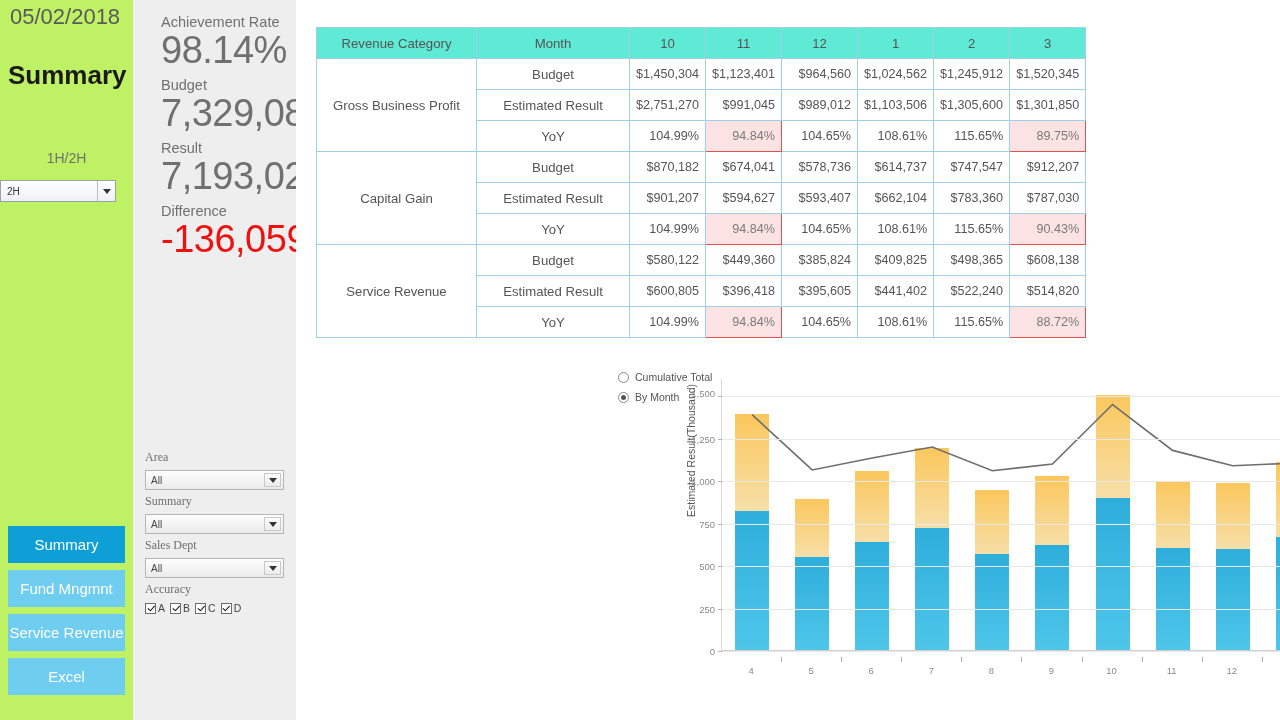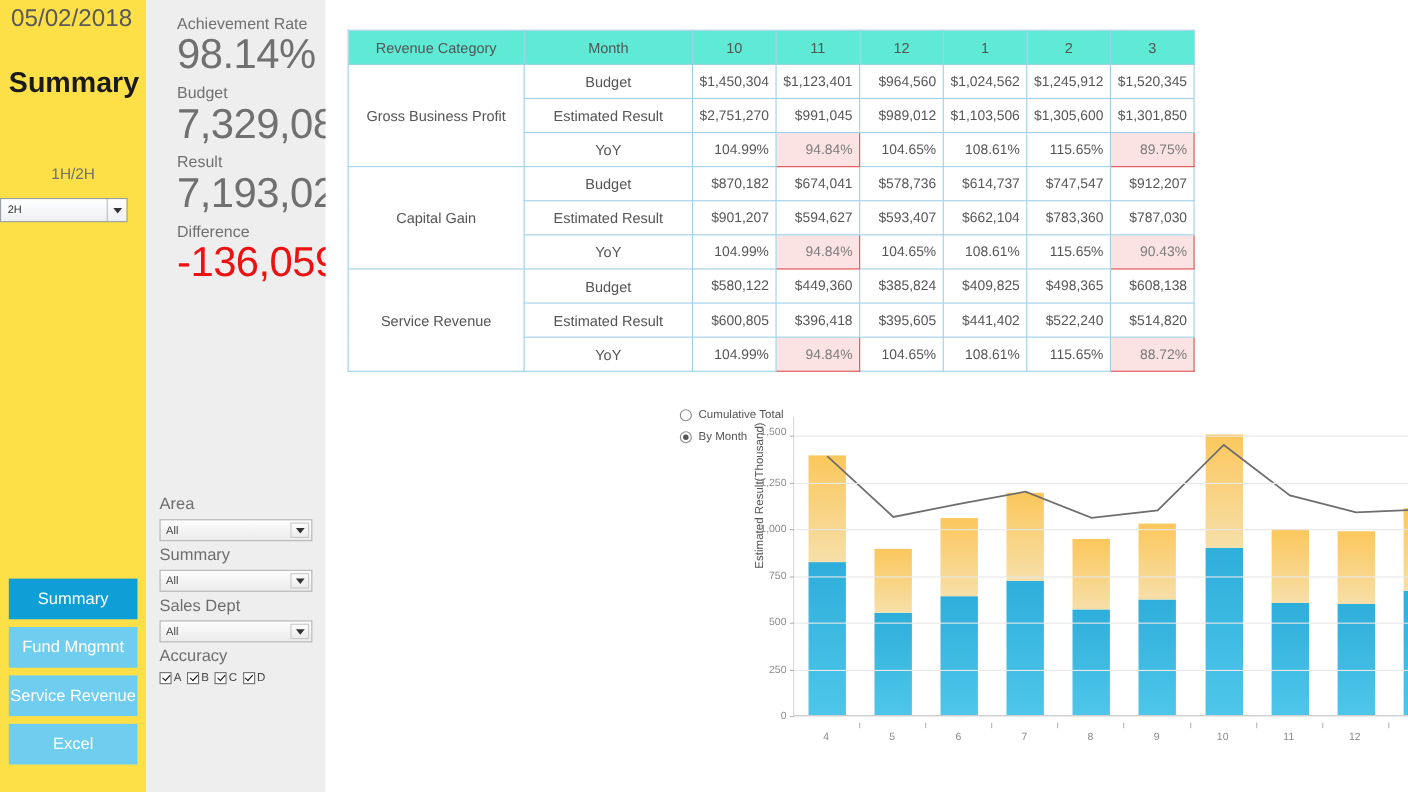--- a/index.html
+++ b/index.html
@@ -7,21 +7,21 @@
     width: 1280px; height: 720px;
     background: #ffffff;
     font-family: "Liberation Sans", sans-serif;
     overflow: hidden;
   }
   #app { position: relative; width: 1280px; height: 720px; display: flex; }
 
   
   .nav-panel {
     width: 133px; height: 720px;
-    background: #fde047;
+    background: #bef264;
     position: relative;
     flex: 0 0 133px;
   }
   .nav-date {
     position: absolute; top: 4px; left: 10px;
     font-size: 22px; color: #595959; letter-spacing: 0px;
     white-space: nowrap;
   }
   .nav-title {
     position: absolute; top: 60px; left: 8px;
@@ -75,21 +75,21 @@
     flex: 0 0 163px;
     position: relative;
     padding: 12px 0 0 28px;
   }
   .kpi-label { font-size: 14.5px; color: #707070; margin-top: 2px; }
   .kpi-value { font-size: 38px; color: #707070; line-height: 1.08; letter-spacing: -0.5px;}
   .kpi-value.neg { color: #ee1111; }
   .kpi-block { margin-bottom: 6px; }
 
   .filter-group { margin-top: 0; }
-  .filter-label { font-size: 15px; color: #6e6e6e; margin-bottom: 5px; }
+  .filter-label { font-size: 12px; color: #6e6e6e; margin-bottom: 5px; font-family: Liberation Serif, serif; }
   .filter-select-wrap { width: 139px; height: 20px; margin-bottom: 4px; }
   .filter-select {
     width: 100%; height: 100%;
     background: linear-gradient(#fdfdfd, #ebebeb);
     border: 1px solid #b5b5b5;
     font-size: 10px; color: #444;
     display: flex; align-items: center; padding-left: 5px;
     position: relative;
   }
   .filter-select .arrow-box2 {

